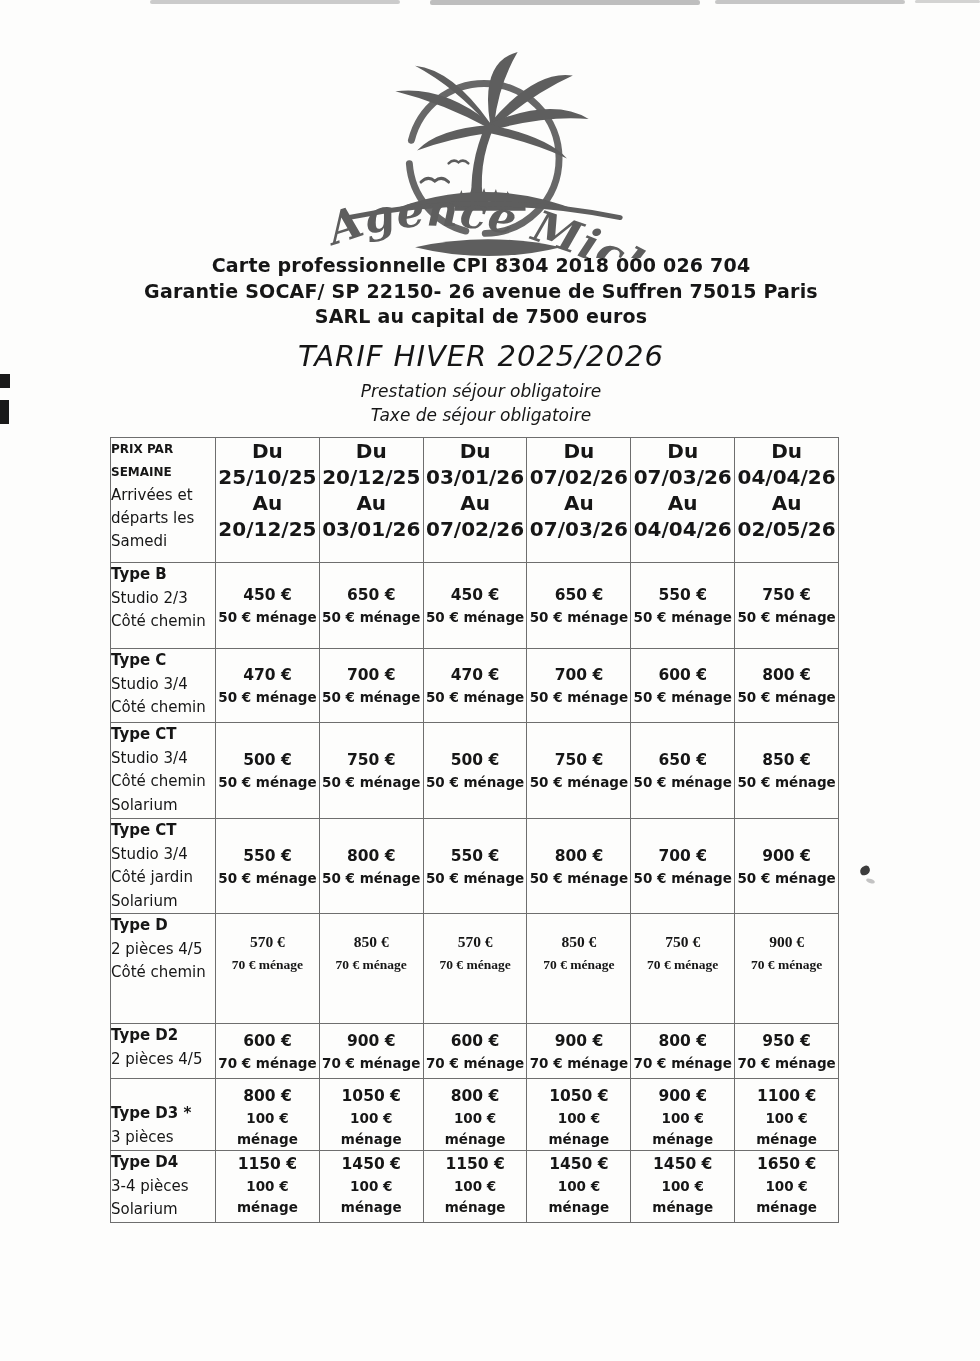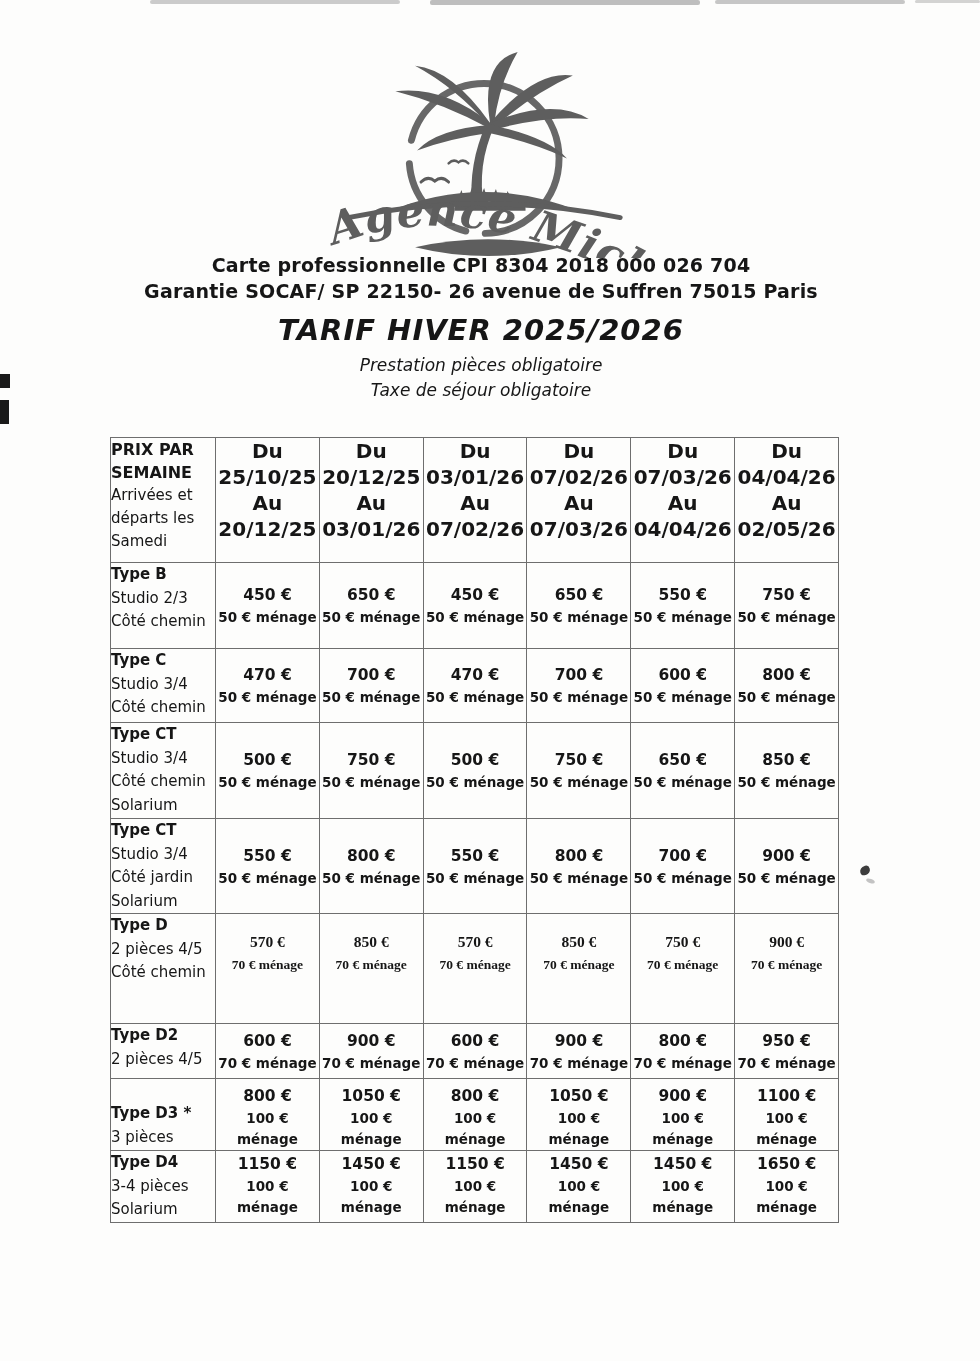--- a/index.html
+++ b/index.html
@@ -27,39 +27,39 @@
               background:#9d9d9d; opacity:.6; border-radius:50%; transform:rotate(20deg); }
   .cell-blob { position:absolute; left:333px; top:1163px; width:15px; height:12px;
                background:#b9b9b6; opacity:.45; border-radius:50%; }
 
   
   .logo-wrap { position:absolute; left:322px; top:46px; width:340px; height:212px; }
 
   
   .header-block { position:absolute; left:0; top:253px; width:962px; text-align:center; }
   .header-line { font-size:19px; font-weight:bold; line-height:25.5px; letter-spacing:.2px; }
-  .doc-title { font-size:29px; font-weight:bold; font-style:italic; letter-spacing:1px;
+  .doc-title { font-size:29px; font-weight:normal; font-style:italic; letter-spacing:1px;
                margin-top:9px; line-height:34px; }
   .subtitle { font-size:17px; font-style:italic; font-weight:500; line-height:24.5px; }
   .subtitle.first { margin-top:6px; }
 
   
   .tariff-table {
     position:absolute; left:110px; top:437px; width:729px;
     border-collapse:collapse; table-layout:fixed;
   }
   .tariff-table th, .tariff-table td {
     border:1px solid #6e6e6e;
     padding:0;
     background:#fdfdfc;
   }
   
   thead tr { height:125px; }
   .corner-cell { vertical-align:top; text-align:left; padding:5px 3px 0 7px; }
-  .corner-title { font-size:16px; font-weight:bold; line-height:23px; }
+  .corner-title { font-size:12px; font-weight:bold; line-height:23px; }
   .corner-sub { font-size:15px; font-weight:normal; line-height:23px; }
   .period-cell { vertical-align:top; text-align:center; padding-top:9px; }
   .ph-line { font-size:20px; font-weight:bold; line-height:26px; }
 
   
   tbody tr:nth-child(1) { height:86px; }
   tbody tr:nth-child(2) { height:74px; }
   tbody tr:nth-child(3) { height:96px; }
   tbody tr:nth-child(4) { height:94px; }
   tbody tr:nth-child(5) { height:110px; }
@@ -125,22 +125,23 @@
     <path id="logo-text-path" d="M 10 202 Q 150 146 334 250" fill="none"></path>
     <text font-family="DejaVu Serif, serif" font-style="italic" font-weight="bold" font-size="44" fill="#5e5e5e" letter-spacing="1">
       <textPath href="#logo-text-path">Agence Michel</textPath>
     </text>
   </svg>
 </div>
 
 <div class="header-block">
   <div class="header-line">Carte professionnelle  CPI 8304 2018 000 026 704</div>
   <div class="header-line">Garantie SOCAF/ SP 22150- 26 avenue de Suffren 75015 Paris</div>
+  <div class="header-line">SARL au capital de 7500 euros</div>
   <div class="doc-title">TARIF HIVER 2025/2026</div>
-  <div class="subtitle first">Prestation pièces obligatoire</div>
+  <div class="subtitle first">Prestation séjour obligatoire</div>
   <div class="subtitle">Taxe de séjour obligatoire</div>
 </div>
 
 <table class="tariff-table">
   <colgroup>
     <col style="width:105px">
     <col>
       <col>
       <col>
       <col>

